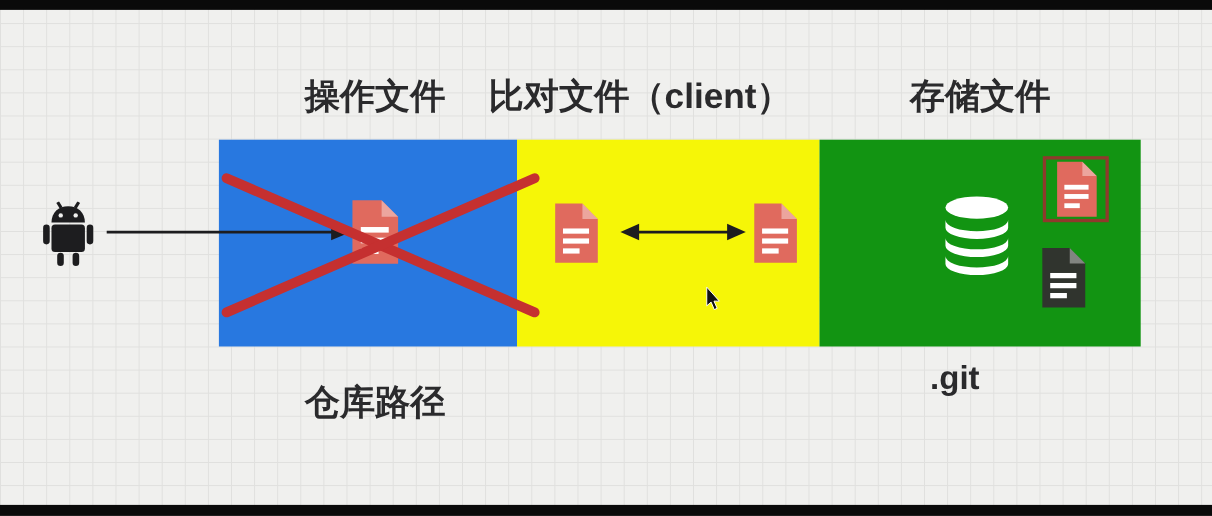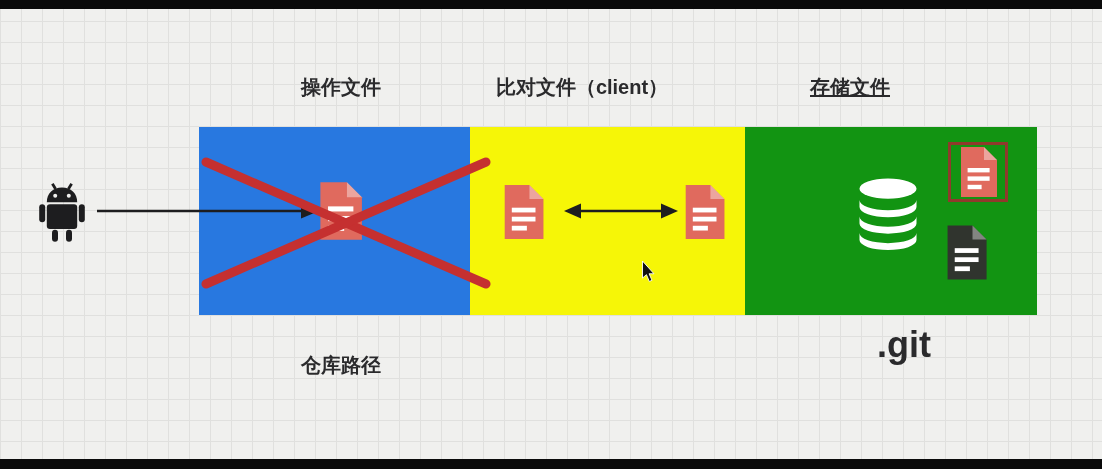--- a/index.html
+++ b/index.html
@@ -19,31 +19,31 @@
   #bar-top{top:0;height:9px;}
   #bar-bottom{bottom:0;height:10px;}
   .box{position:absolute;top:127px;height:188px;}
   #box-blue{left:199px;width:271px;}
   #box-yellow{left:470px;width:275px;}
   #box-green{left:745px;width:292px;}
   .toplabel,.bottomlabel{
     position:absolute;
     text-align:center;
     font-weight:bold;
-    font-size:20px;
+    font-size:32px;
     color:#2a2a2c;
     white-space:nowrap;
   }
   .toplabel{top:68px;height:38px;line-height:38px;}
   .bottomlabel{top:326px;height:38px;line-height:38px;}
   #label-operate{left:241px;width:200px;}
   #label-compare{left:432px;width:300px;}
-  #label-store{left:750px;width:200px;text-decoration:underline;}
+  #label-store{left:791px;width:200px;}
   #label-repo{left:241px;width:200px;margin-top:20px;}
-  #label-git{left:804px;width:200px;font-size:36px;}
+  #label-git{left:768px;width:200px;font-size:30px;}
   .abs{position:absolute;}
   #doc-frame{
     position:absolute;left:948px;top:142px;width:60px;height:60px;
     border:3px solid transparent;
     display:flex;align-items:center;justify-content:center;
     box-sizing:border-box;
   }
   svg{display:block;}
 </style>
 </head>

